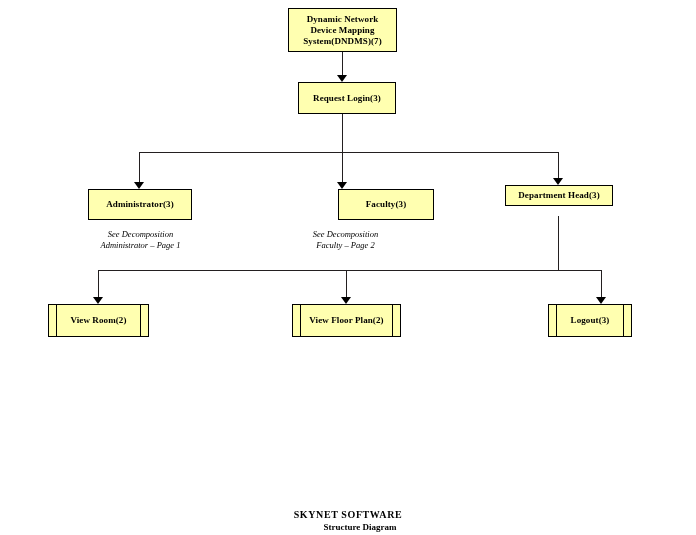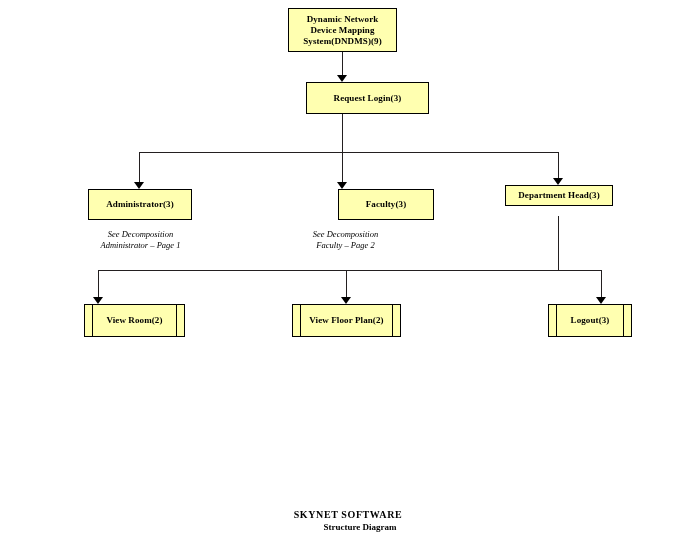--- a/index.html
+++ b/index.html
@@ -152,40 +152,40 @@
 
   <div class="vline" style="left:346px; top:270px; height:27px;"></div>
   <div class="arrow" style="left:341px; top:297px;"></div>
 
   <div class="vline" style="left:601px; top:270px; height:27px;"></div>
   <div class="arrow" style="left:596px; top:297px;"></div>
 
   <div class="node" style="left:288px; top:8px; width:109px; height:44px;">
     <span class="label">Dynamic Network
 Device Mapping
-System(DNDMS)(9)</span>
-  </div>
-
-  <div class="node" style="left:306px; top:82px; width:123px; height:32px;">
+System(DNDMS)(7)</span>
+  </div>
+
+  <div class="node" style="left:298px; top:82px; width:98px; height:32px;">
     <span class="label">Request Login(3)</span>
   </div>
 
   <div class="node" style="left:88px; top:189px; width:104px; height:31px;">
     <span class="label">Administrator(3)</span>
   </div>
 
   <div class="node" style="left:297px; top:189px; width:96px; height:31px;margin-left:41px;">
     <span class="label">Faculty(3)</span>
   </div>
 
   <div class="node" style="left:505px; top:185px; width:108px; height:21px;">
     <span class="label">Department Head(3)</span>
   </div>
 
-  <div class="node library" style="left:48px; top:304px; width:101px; height:33px;margin-left:36px;">
+  <div class="node library" style="left:48px; top:304px; width:101px; height:33px;">
     <span class="label">View Room(2)</span>
   </div>
 
   <div class="node library" style="left:292px; top:304px; width:109px; height:33px;">
     <span class="label">View Floor Plan(2)</span>
   </div>
 
   <div class="node library" style="left:548px; top:304px; width:84px; height:33px;">
     <span class="label">Logout(3)</span>
   </div>

